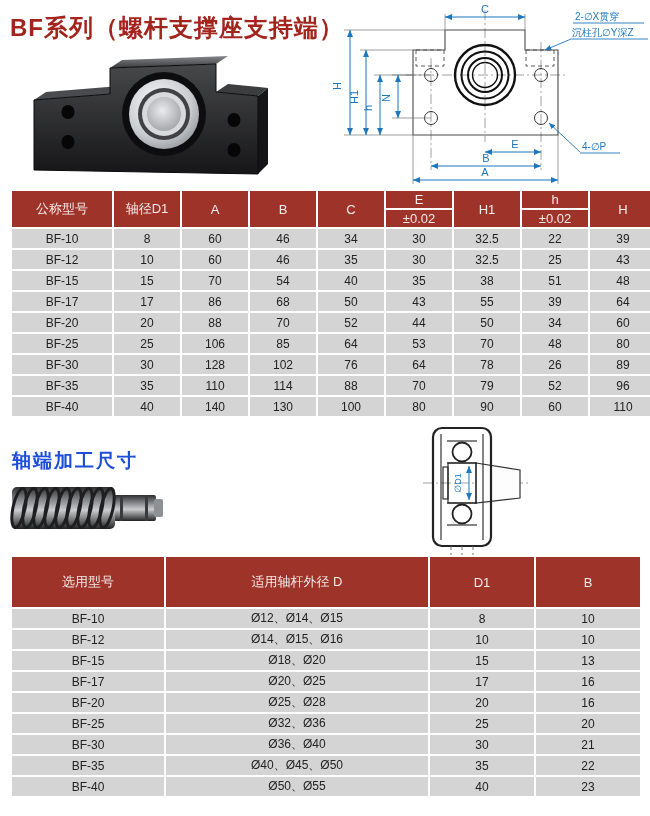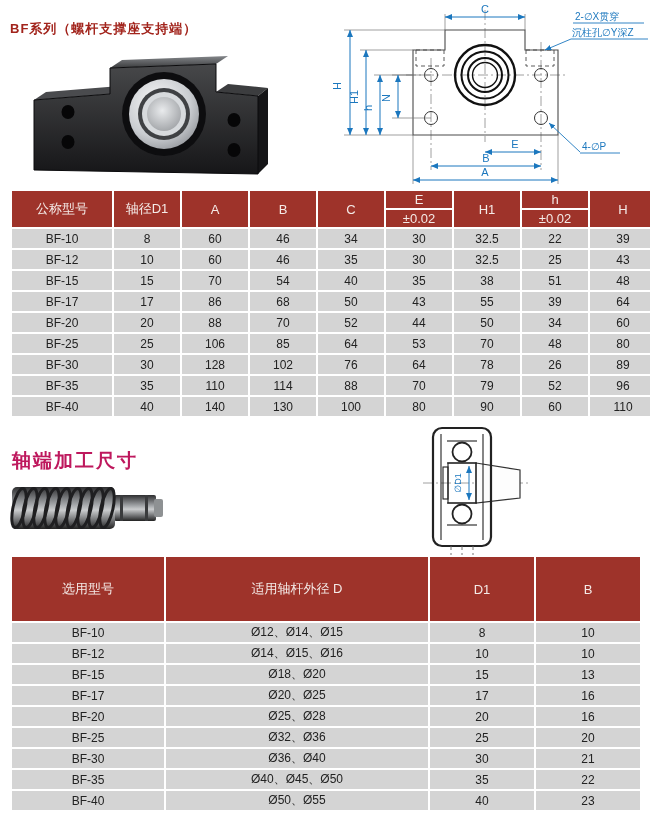--- a/index.html
+++ b/index.html
@@ -1,38 +1,38 @@
 <!DOCTYPE html>
 <html><head>
 <meta charset="utf-8">
 <style>
   * { margin:0; padding:0; box-sizing:border-box; }
   body { background:#fff; font-family:"Liberation Sans","DejaVu Sans",sans-serif; }
   .page { position:relative; width:650px; height:816px; background:#ffffff; overflow:hidden; }
 
-  .doc-title { position:absolute; left:10px; top:20px; font-size:13px; font-weight:bold;
+  .doc-title { position:absolute; left:10px; top:12px; font-size:24px; font-weight:bold;
                color:#A2241C; letter-spacing:1px; }
   .section-title { position:absolute; left:12px; top:448px; font-size:19px; font-weight:bold;
-               color:#be185d; letter-spacing:2px; }
+               color:#1d4ed8; letter-spacing:2px; }
 
   .photo1 { position:absolute; left:18px; top:38px; }
   .drawing1 { position:absolute; left:328px; top:2px; }
   .photo2 { position:absolute; left:10px; top:482px; }
   .drawing2 { position:absolute; left:423px; top:426px; }
 
   table { border-collapse:separate; border-spacing:2px; table-layout:fixed; background:#fff; }
   .tbl { position:absolute; left:10px; width:630px; }
   .tbl1 { top:189px; }
   .tbl2 { top:555px; }
   th { background:#9E332A; color:#F4EAE7; font-weight:normal; text-align:center;
        font-size:13px; vertical-align:middle; }
   td { background:#D4D4D4; color:#222; text-align:center; font-size:12px; height:19px;
        vertical-align:middle; }
   .tbl1 th { height:17px; }
-  .tbl2 th { height:64px; }
+  .tbl2 th { height:50px; }
   .svgtext { fill:#1B77BE; }
 </style>
 </head>
 <body>
 
 <div class="page">
 
   <div class="doc-title">BF系列（螺杆支撑座支持端）</div>
 
   <svg class="photo1" width="285" height="152" viewBox="0 0 285 152">

